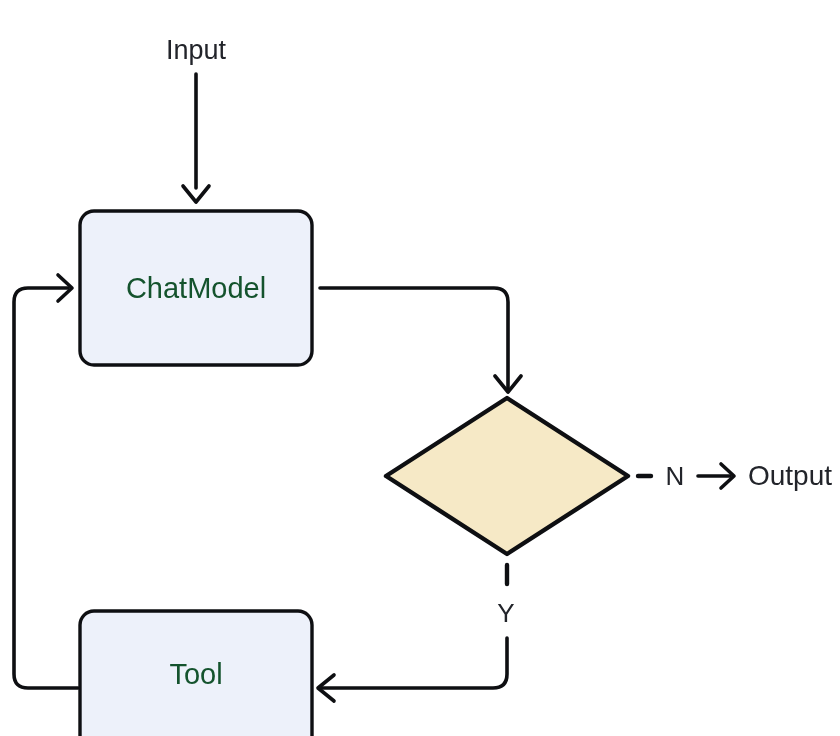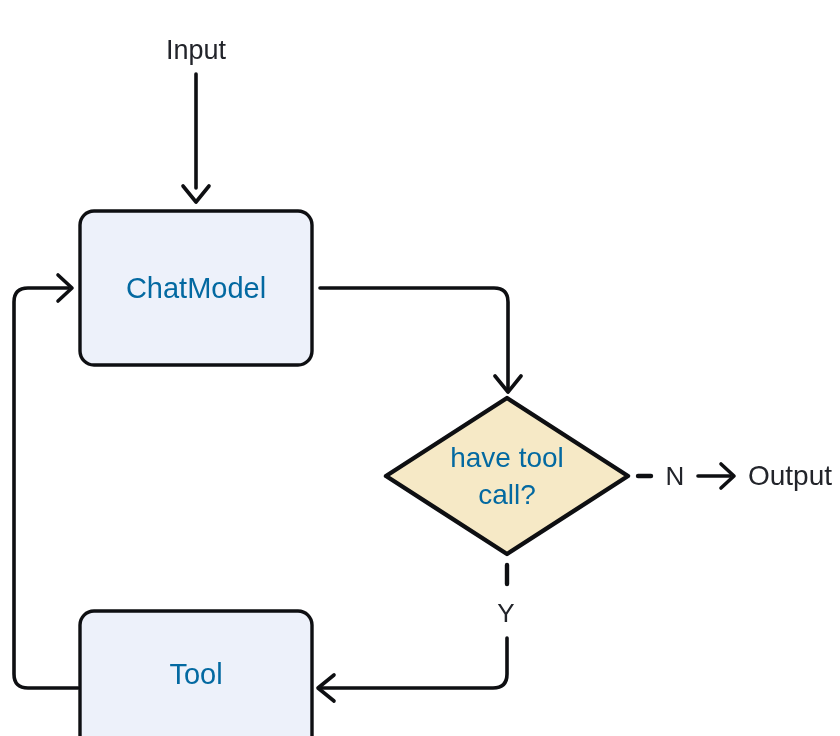--- a/index.html
+++ b/index.html
@@ -47,21 +47,21 @@
   
   .lbl {
     position: absolute;
     display: flex;
     align-items: center;
     justify-content: center;
     text-align: center;
     font-weight: 500;
     user-select: none;
   }
-  .node-text { color: #0369a1; }
+  .node-text { color: #14532d; }
   .plain-text { color: #22242a; }
   .lbl-input    { left: 146px; top: 0px;   width: 100px; height: 28px; font-size: 27px; }
   .lbl-chat     { left: 80px;  top: 175px; width: 232px; height: 154px; font-size: 29px; }
   .lbl-decision { left: 407px; top: 401px; width: 200px; height: 78px; font-size: 28px;
                   line-height: 37px; white-space: pre-line; }
   .lbl-tool     { left: 80px;  top: 575px; width: 232px; height: 126px; font-size: 29px; }
   .lbl-n        { left: 657px; top: 425px; width: 36px;  height: 30px; font-size: 26px; }
   .lbl-y        { left: 488px; top: 562px; width: 36px;  height: 30px; font-size: 26px; }
   .lbl-output   { left: 738px; top: 425px; width: 104px; height: 30px; font-size: 28px; }
 </style>
@@ -93,22 +93,20 @@
 
     <polygon class="diamond" points="507,362 628,440 507,518 386,440" fill="#f6e9c6"></polygon>
 
     <rect class="node-rect" x="80" y="575" width="232" height="154" rx="14" fill="#edf1fa"></rect>
   </svg>
 
   <div class="lbl lbl-input plain-text">Input</div>
 
   <div class="lbl lbl-chat node-text">ChatModel</div>
 
-  <div class="lbl lbl-decision node-text">have tool
-call?</div>
 
   <div class="lbl lbl-n plain-text">N</div>
 
   <div class="lbl lbl-output plain-text">Output</div>
 
   <div class="lbl lbl-y plain-text">Y</div>
 
   <div class="lbl lbl-tool node-text">Tool</div>
 
 </div>

